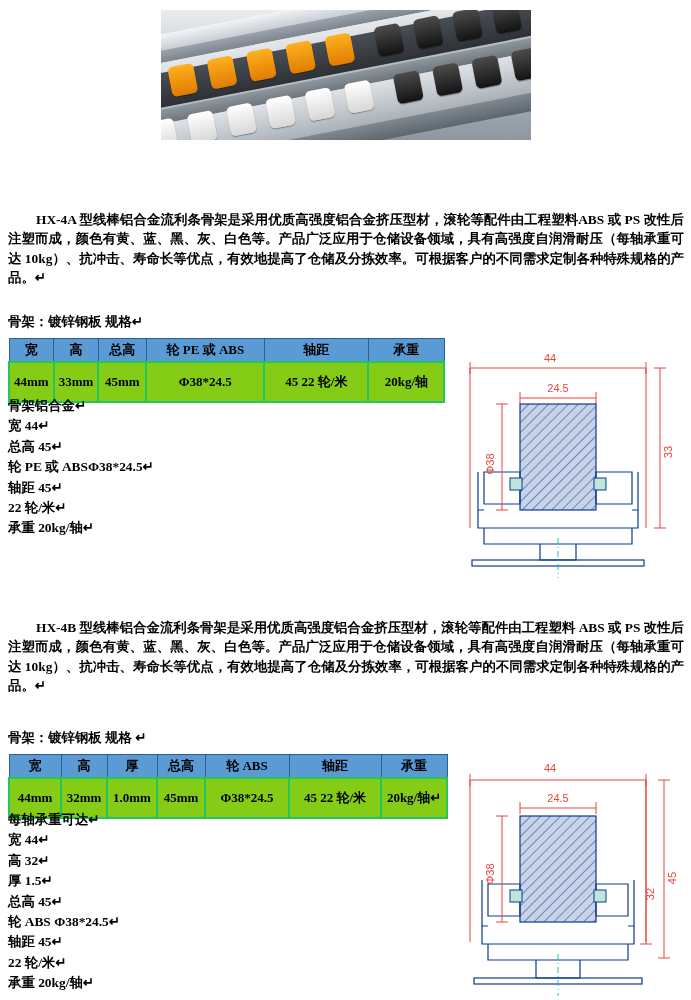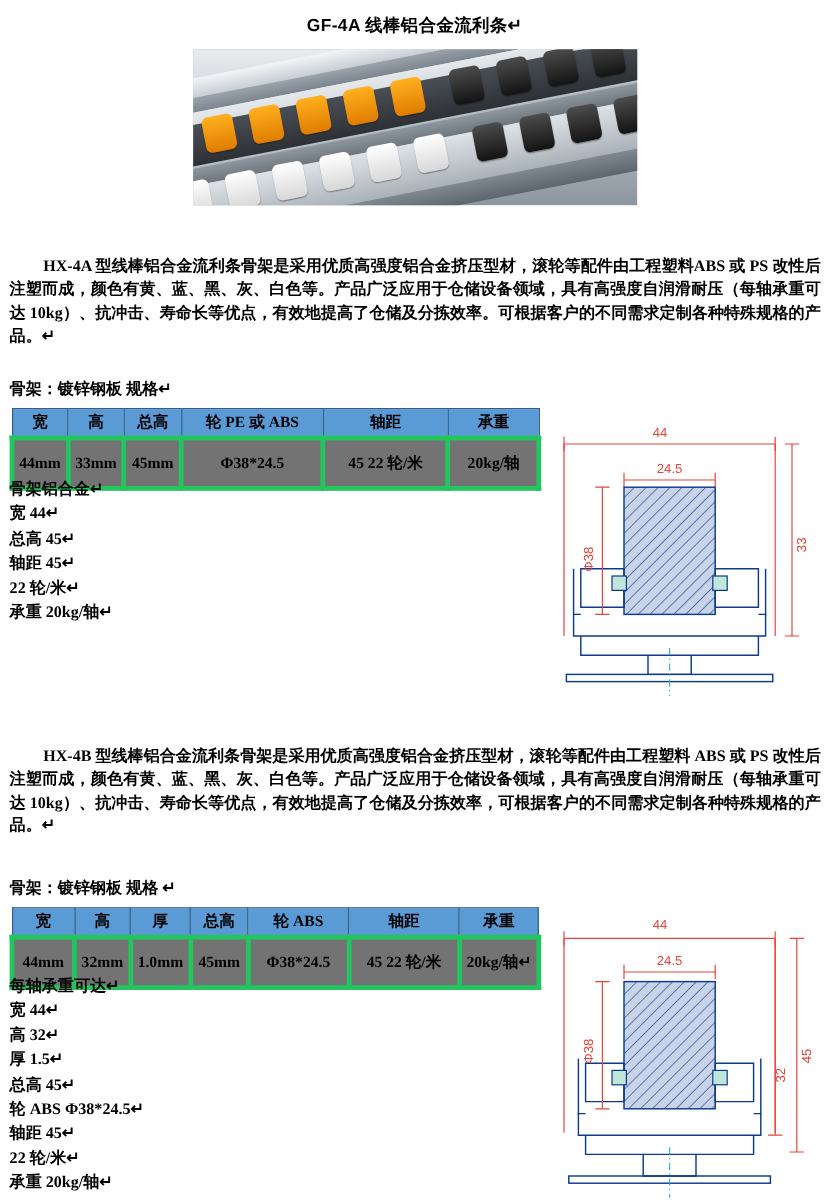--- a/index.html
+++ b/index.html
@@ -99,22 +99,22 @@
   table.spec th {
     background: #5b9bd5;
     color: #000;
     border: 1px solid #2f5f8f;
     padding: 2px 4px;
     text-align: center;
     font-weight: bold;
     white-space: nowrap;
   }
   table.spec td {
-    background: #737373;
-    border: 4px solid #22c55e;
+    background: #84cc16;
+    border: 2px solid #22c55e;
     padding: 10px 4px;
     text-align: center;
     white-space: nowrap;
   }
 
   .list {
     font-weight: bold;
     font-size: 13.4px;
     line-height: 1.52;
   }
@@ -129,21 +129,20 @@
   .obj { stroke: #0b3a8f; stroke-width: 1.2; fill: none; }
   .hatchfill { fill: url(#hatchA); stroke: #0b3a8f; stroke-width: 1.2; }
   .hatchfillB { fill: url(#hatchB); stroke: #0b3a8f; stroke-width: 1.2; }
   .centerline { stroke: #17b6c8; stroke-width: 0.9; stroke-dasharray: 6 3 1 3; }
 </style>
 </head>
 <body>
 
 <div class="page">
 
-  <div class="title">GF-4A 线棒铝合金流利条↵</div>
 
   <div class="photo-wrap">
     <div class="photo-bg"></div>
     <div class="rail">
       <div class="band b1"></div>
       <div class="band b2"></div>
       <div class="band b3"></div>
       <div class="track-dark"></div>
       <div class="band b4"></div>
       <div class="band b5"></div>
@@ -197,20 +196,21 @@
       <td>45 22 轮/米</td>
       <td>20kg/轴</td>
     </tr>
   </tbody>
     </table>
 
   <div class="abs list" style="left:8px; top:386px;">
     <div>骨架铝合金↵</div>
     <div>宽 44↵</div>
     <div>总高 45↵</div>
+    <div>轮 PE 或 ABSΦ38*24.5↵</div>
     <div>轴距 45↵</div>
     <div>22 轮/米↵</div>
     <div>承重 20kg/轴↵</div>
   </div>
 
   <div class="abs" style="left:432px; top:322px; width:252px; height:256px;">
     <svg width="252" height="256" viewBox="0 0 252 256">
       <defs>
         <pattern id="hatchA" width="7" height="7" patternUnits="userSpaceOnUse" patternTransform="rotate(45)">
           <rect width="7" height="7" fill="#c9d3e8"></rect>

